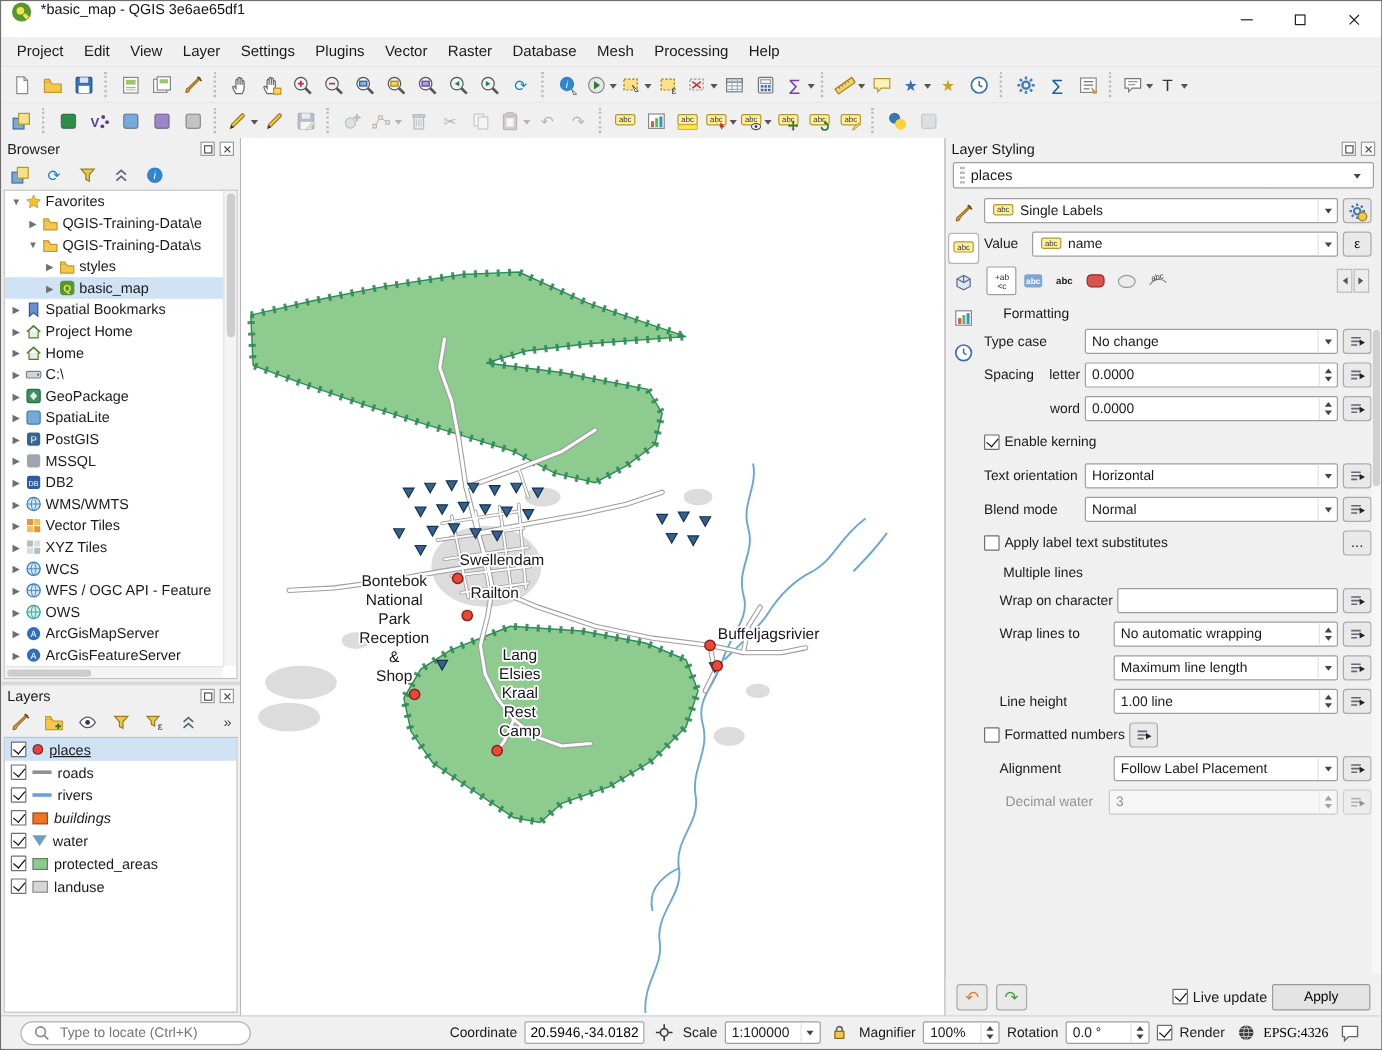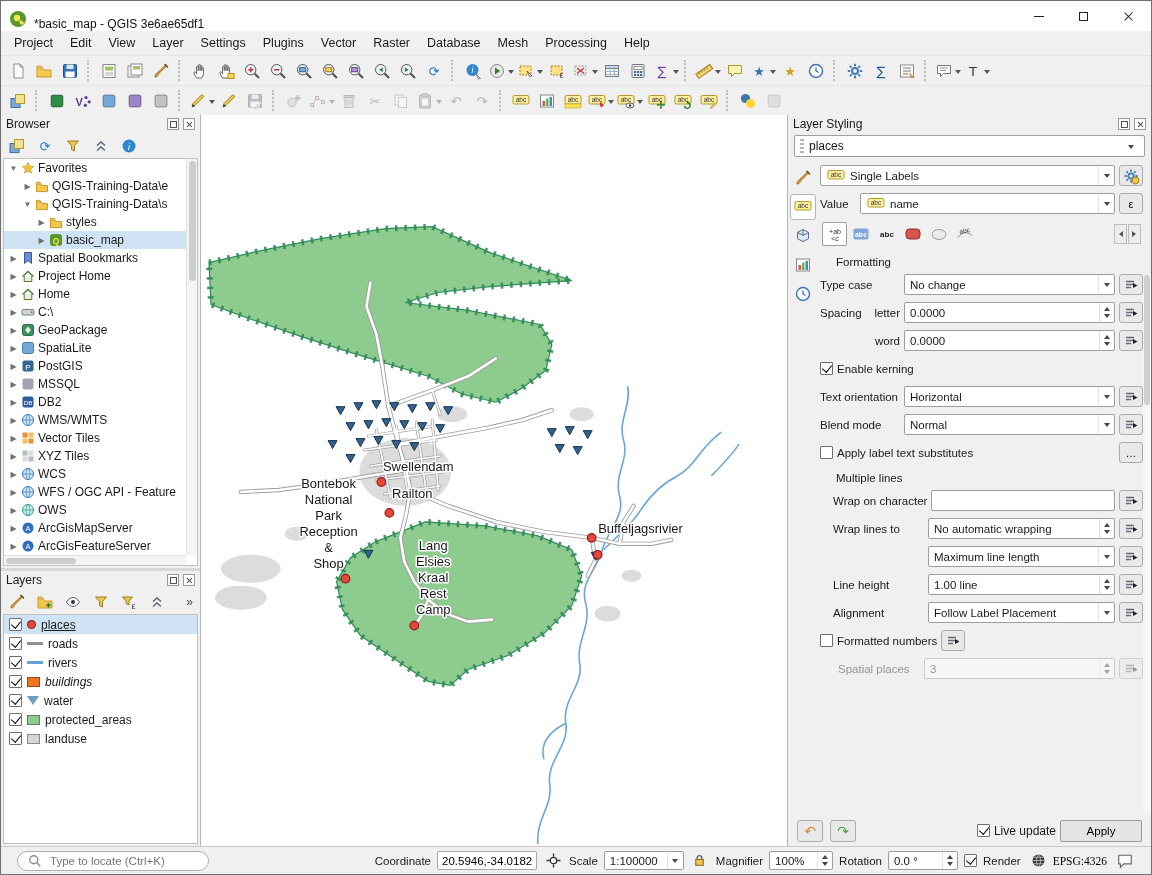--- a/index.html
+++ b/index.html
@@ -1,20 +1,20 @@
 <!DOCTYPE html>
 <html><head>
 <meta charset="utf-8">
 <style>
 *{box-sizing:border-box;margin:0;padding:0;user-select:none}
 html,body{width:1152px;height:875px}
 body{font-family:"Liberation Sans","DejaVu Sans",sans-serif;font-size:12px;color:#1a1a1a;background:#9a9a9a}
 #app{width:1152px;height:875px;display:flex;flex-direction:column;background:#f0f0f0;border:1px solid #6f6f6f;overflow:hidden}
 
-#titlebar{height:30px;background:#fff;display:flex;align-items:flex-end;padding-left:8px;gap:7px;flex:0 0 auto}
+#titlebar{height:30px;background:#fff;display:flex;align-items:flex-start;padding-left:8px;gap:7px;flex:0 0 auto}
 #title-text{font-size:12px;color:#111}
 .wbtns{margin-left:auto;display:flex;height:30px}
 .wbtn{width:45px;display:flex;align-items:center;justify-content:center;cursor:pointer}
 .minline{width:10px;height:1px;background:#222}
 .maxbox{width:9px;height:9px;border:1px solid #222}
 .xmark{position:relative;width:11px;height:11px}
 .xmark::before,.xmark::after{content:"";position:absolute;left:5px;top:0;width:1.3px;height:11px;background:#222}
 .xmark::before{transform:rotate(45deg)}.xmark::after{transform:rotate(-45deg)}
 
 #menubar{height:24px;display:flex;align-items:center;padding:0 5px;gap:1px;background:#f0f0f0}
@@ -1514,48 +1514,48 @@
             </div>
             <button class="ddbtn">
                 <svg width="18" height="18" viewBox="0 0 18 18">
                   <path d="M4 5.5h8M4 8.5h8M4 11.5h5" stroke="#667" stroke-width="1.3" fill="none"></path>
                   <path d="M15.5 9.5l-4.5 2.6V6.9z" fill="#222"></path>
                 </svg>
               </button>
           </div>
 
           <div class="frow">
+            <span class="cb"></span>
+            <span>Formatted numbers</span>
+            <button class="ddbtn">
+                <svg width="18" height="18" viewBox="0 0 18 18">
+                  <path d="M4 5.5h8M4 8.5h8M4 11.5h5" stroke="#667" stroke-width="1.3" fill="none"></path>
+                  <path d="M15.5 9.5l-4.5 2.6V6.9z" fill="#222"></path>
+                </svg>
+              </button>
+          </div>
+
+          <div class="frow">
             <span class="ind">Alignment</span>
             <div class="combo">
               <span class="ctext">Follow Label Placement</span>
               <span class="arrbox">
                   <span class="tri-dn"></span>
                 </span>
             </div>
             <button class="ddbtn">
                 <svg width="18" height="18" viewBox="0 0 18 18">
                   <path d="M4 5.5h8M4 8.5h8M4 11.5h5" stroke="#667" stroke-width="1.3" fill="none"></path>
                   <path d="M15.5 9.5l-4.5 2.6V6.9z" fill="#222"></path>
                 </svg>
               </button>
           </div>
 
-          <div class="frow">
-            <span class="cb"></span>
-            <span>Formatted numbers</span>
-            <button class="ddbtn">
-                <svg width="18" height="18" viewBox="0 0 18 18">
-                  <path d="M4 5.5h8M4 8.5h8M4 11.5h5" stroke="#667" stroke-width="1.3" fill="none"></path>
-                  <path d="M15.5 9.5l-4.5 2.6V6.9z" fill="#222"></path>
-                </svg>
-              </button>
-          </div>
-
           <div class="frow dis">
-            <span class="ind2">Spatial places</span>
+            <span class="ind2">Decimal water</span>
             <div class="spin">
               <span class="ctext">3</span>
               <span class="spinbtns">
                   <span class="sb">
                     <i class="tri-up"></i>
                   </span>
                   <span class="sb">
                     <i class="tri-dn2"></i>
                   </span>
                 </span>

